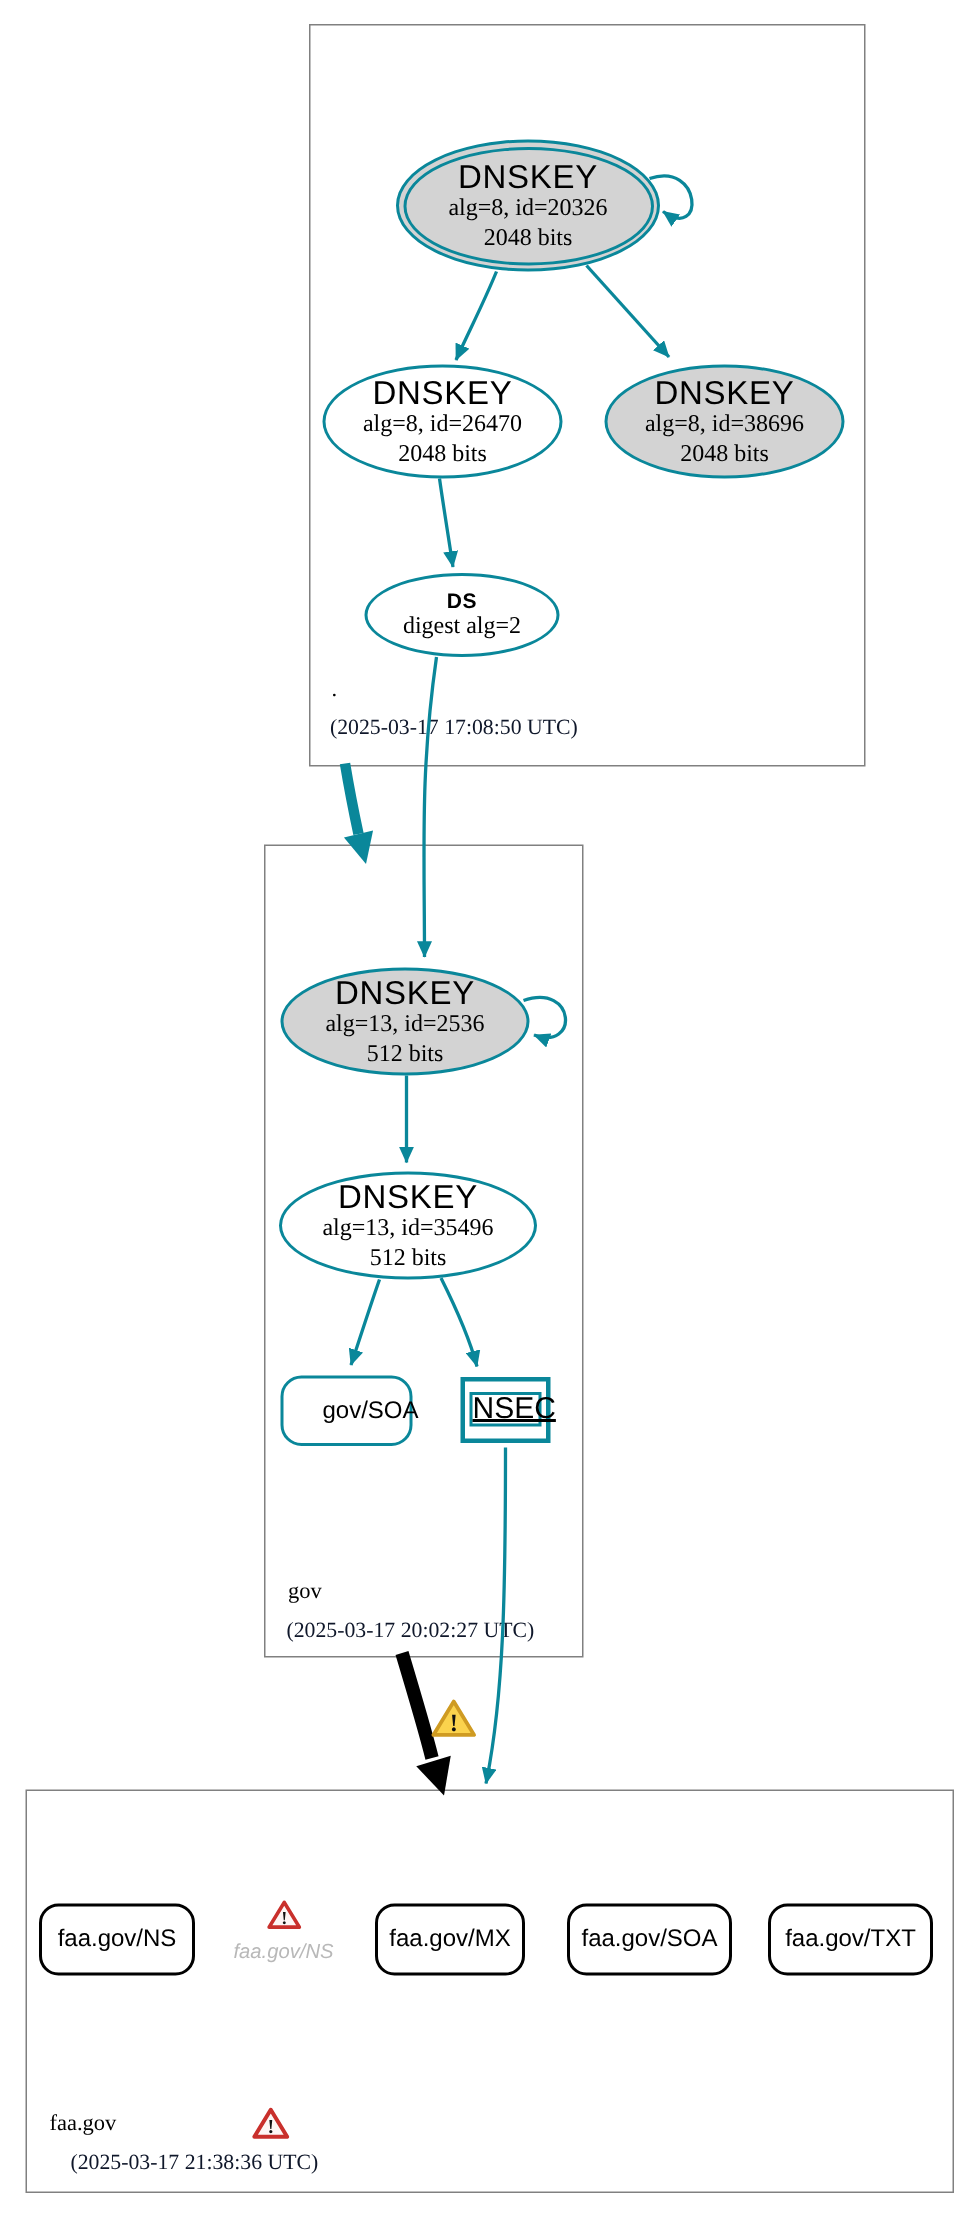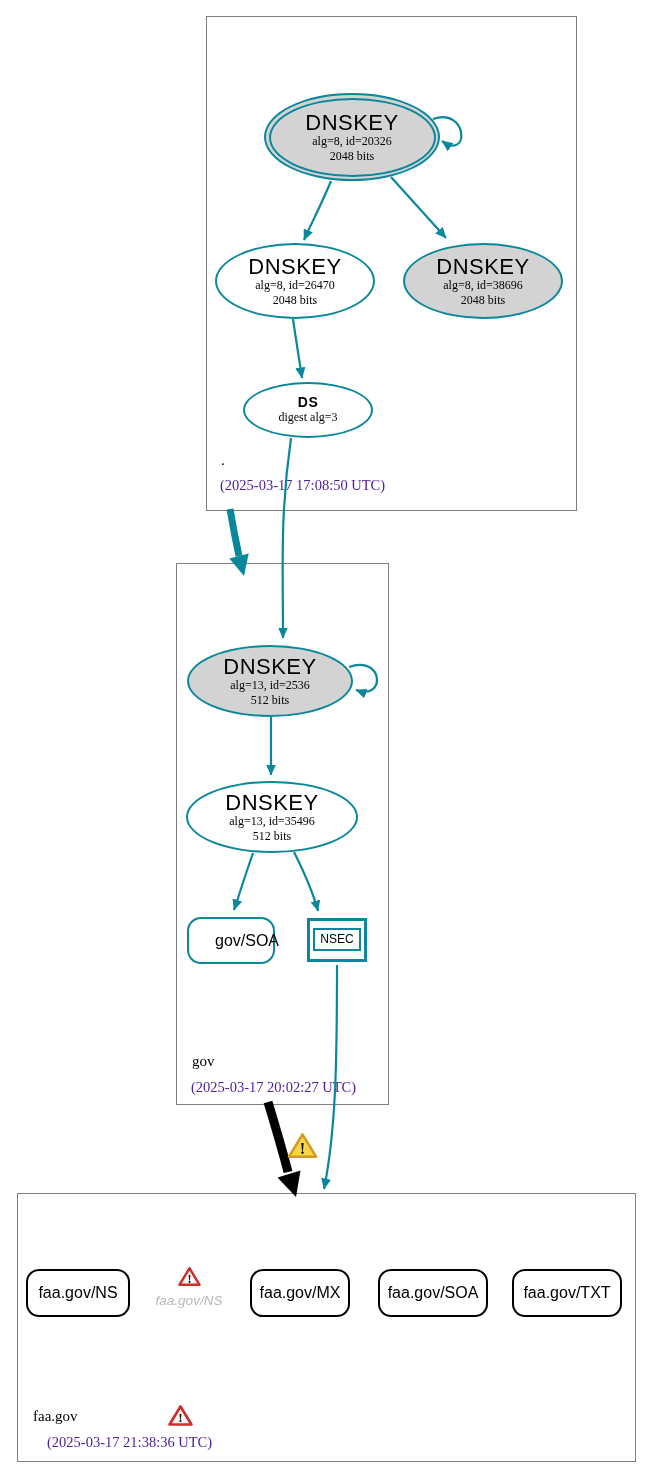--- a/index.html
+++ b/index.html
@@ -1,32 +1,32 @@
 <!DOCTYPE html>
 <html><head>
 <meta charset="utf-8">
 <style>
   html,body{margin:0;padding:0;background:#fff;}
   .canvas{position:relative;width:648px;height:1477px;background:#fff;
           font-family:"Liberation Sans",sans-serif;overflow:hidden;}
   svg.edges{position:absolute;left:0;top:0;z-index:3;pointer-events:none;}
   .zone{position:absolute;border:1px solid #808080;background:#fff;z-index:1;}
   .zone-label{position:absolute;font-family:"Liberation Serif",serif;font-size:15px;color:#000;z-index:2;}
-  .zone-ts{position:absolute;font-family:"Liberation Serif",serif;font-size:14.5px;color:#4c1d95;z-index:2;}
+  .zone-ts{position:absolute;font-family:"Liberation Serif",serif;font-size:14.5px;color:#0f172a;z-index:2;}
   .node{position:absolute;z-index:4;display:flex;flex-direction:column;align-items:center;justify-content:center;box-sizing:border-box;text-align:center;}
   .ellipse{border:2.5px solid #0a879a;border-radius:50%;background:#fff;}
   .ellipse.gray{background:#d3d3d3;}
   .double::before{content:"";position:absolute;inset:2.5px;border:2.5px solid #0a879a;border-radius:50%;pointer-events:none;}
   .ntitle{font-size:22px;letter-spacing:.5px;color:#000;line-height:1.05;}
   .ntitle.small{font-size:14px;font-weight:bold;}
-  .nsub{font-family:"Liberation Serif",serif;font-size:12px;color:#000;line-height:1.2;}
+  .nsub{font-family:"Liberation Serif",serif;font-size:16px;color:#000;line-height:1.2;}
   .rrset{border:2px solid #0a879a;border-radius:14px;background:#fff;font-size:16px;color:#000;}
   .rrset.black{border:2px solid #000;border-radius:13px;}
   .nsec-outer{border:3px solid #0a879a;background:#fff;padding:0;display:block;}
-  .nsec-inner{margin:7px 3px 3px 3px;border:2px solid #0a879a;font-size:12px;text-align:center;line-height:19px;color:#000;}
+  .nsec-inner{margin:7px 3px 3px 3px;border:2px solid #0a879a;font-size:20px;text-align:center;line-height:19px;color:#000;text-decoration:underline;}
   .caption{position:absolute;z-index:4;font-size:13.5px;font-style:italic;color:#b8b8b8;text-align:center;}
   .icon{position:absolute;z-index:5;}
 </style>
 </head>
 <body>
 
 <div class="canvas">
 
   <div class="zone" style="left:206px;top:16px;width:369px;height:493px;"></div>
   <div class="zone" style="left:176px;top:563px;width:211px;height:540px;"></div>
@@ -71,21 +71,21 @@
     <div class="nsub">alg=8, id=26470</div>
     <div class="nsub">2048 bits</div>
   </div>
   <div class="node ellipse gray" style="left:403px;top:243px;width:160px;height:76px;">
     <div class="ntitle">DNSKEY</div>
     <div class="nsub">alg=8, id=38696</div>
     <div class="nsub">2048 bits</div>
   </div>
   <div class="node ellipse" style="left:243px;top:382px;width:130px;height:56px;">
     <div class="ntitle small">DS</div>
-    <div class="nsub">digest alg=3</div>
+    <div class="nsub">digest alg=2</div>
   </div>
 
   <div class="node ellipse gray" style="left:187px;top:645px;width:166px;height:72px;">
     <div class="ntitle">DNSKEY</div>
     <div class="nsub">alg=13, id=2536</div>
     <div class="nsub">512 bits</div>
   </div>
   <div class="node ellipse" style="left:186px;top:781px;width:172px;height:72px;">
     <div class="ntitle">DNSKEY</div>
     <div class="nsub">alg=13, id=35496</div>

